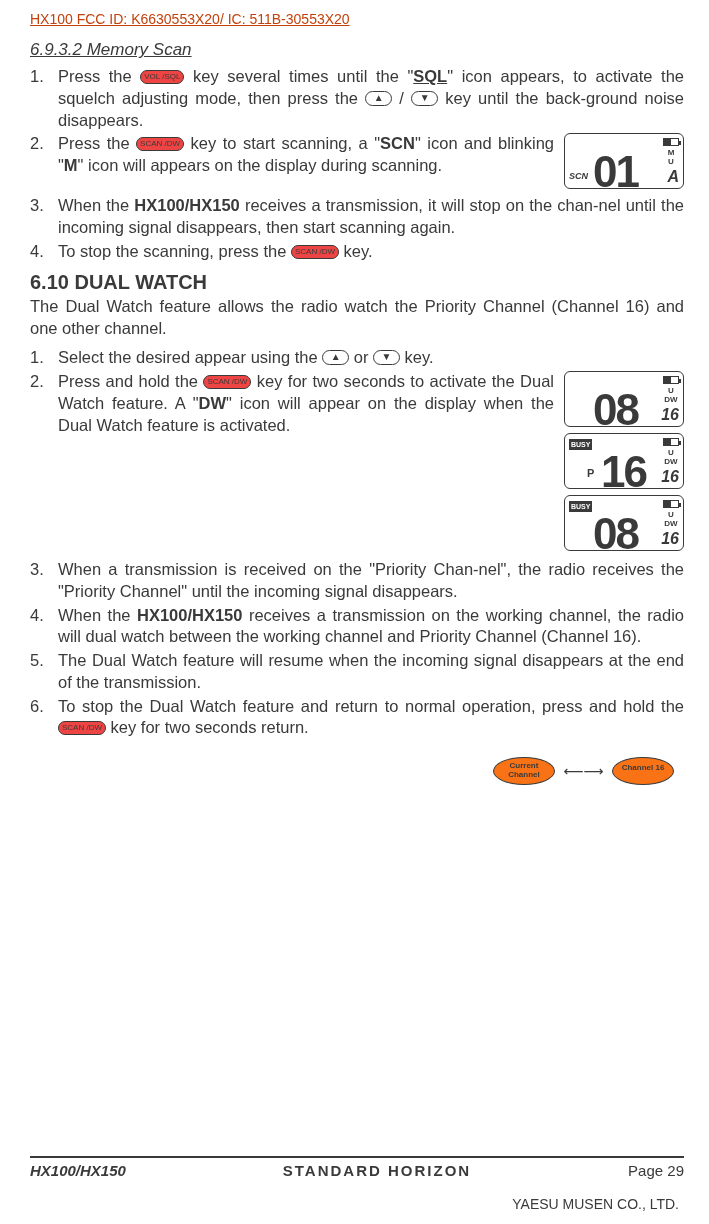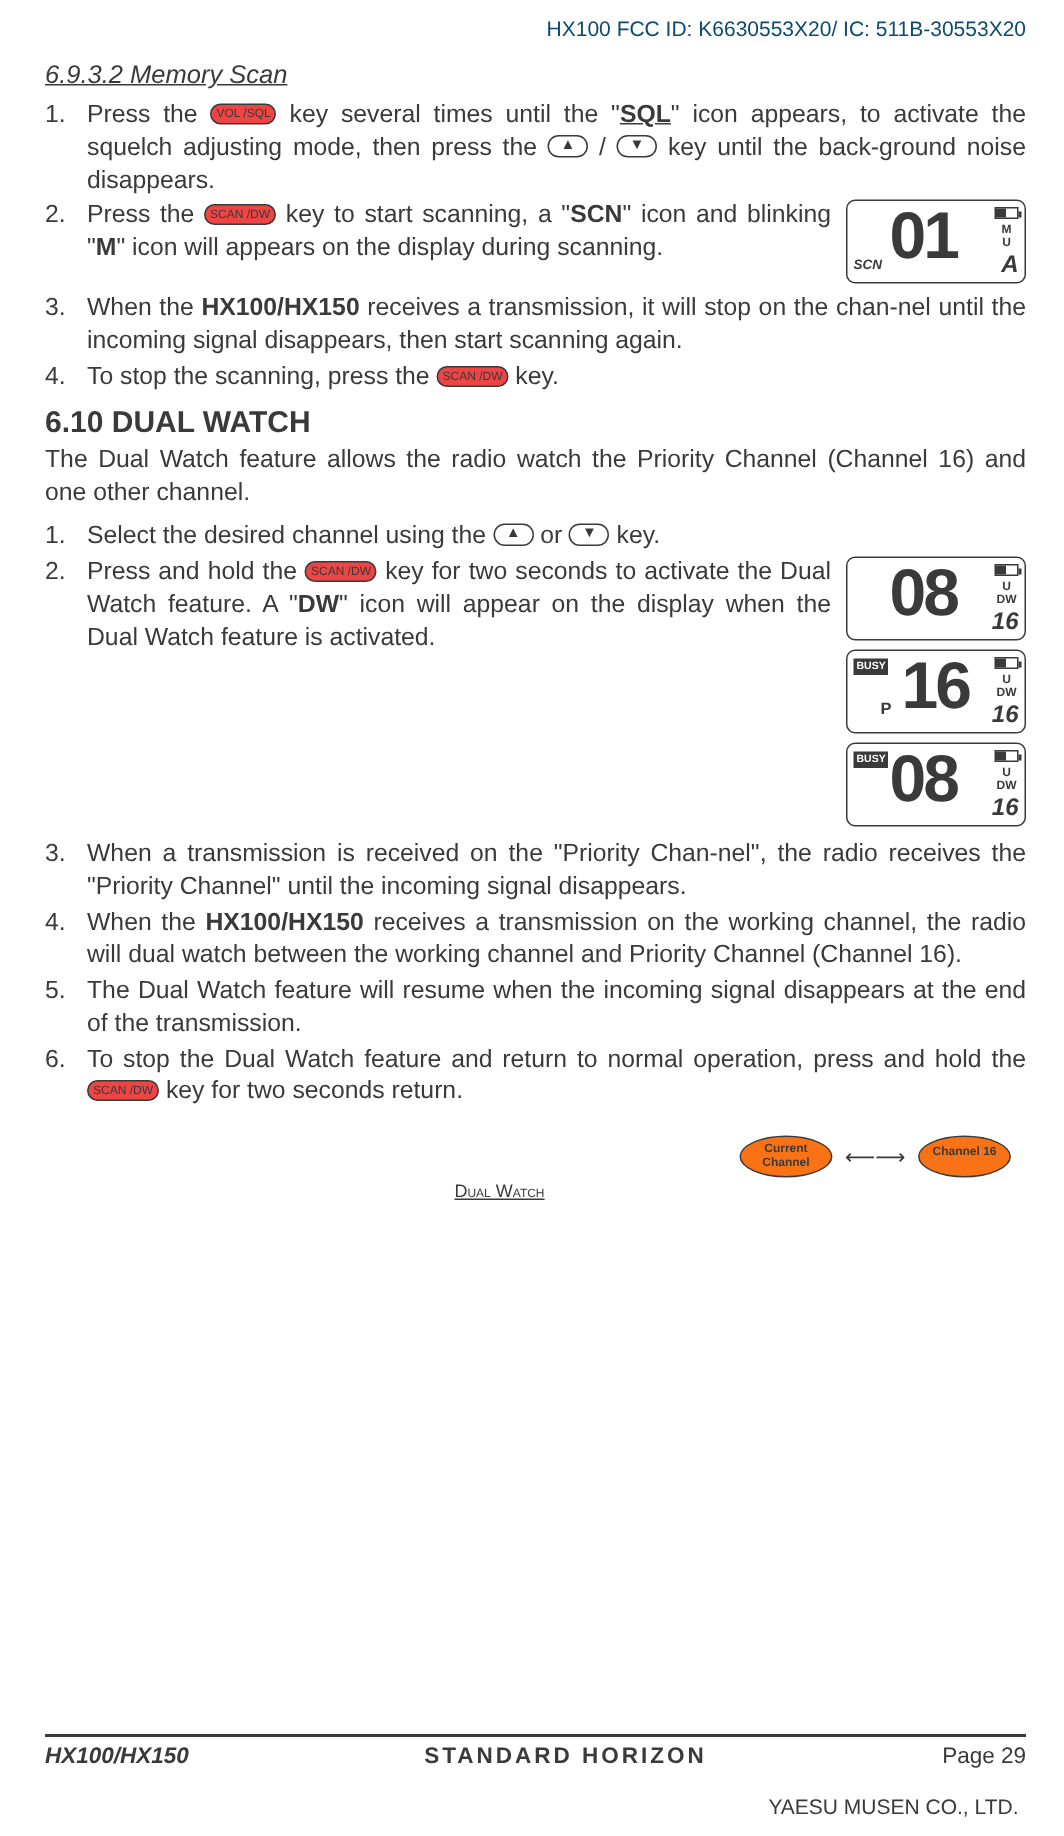--- a/index.html
+++ b/index.html
@@ -6,25 +6,26 @@
     body {
       width: 709px;
       height: 1224px;
       font-family: Arial, Helvetica, sans-serif;
       color: #3a3a3a;
       background: #fff;
       position: relative;
       padding: 10px 25px 0 30px;
     }
     .header-ids {
-      text-align: right;
+      text-align: left;
       font-size: 14px;
       line-height: 1.3;
       margin-bottom: 12px;
-      color: #0c4a6e;
+      color: #c2410c;
+      text-decoration: underline;
     }
     .section-title {
       text-decoration: underline;
       font-style: italic;
       font-size: 17px;
       margin-bottom: 6px;
     }
     ol.steps {
       list-style: none;
       font-size: 16.5px;
@@ -90,21 +91,21 @@
       background: #fff;
       position: relative;
       font-family: Arial, sans-serif;
       float: right;
       margin-left: 10px;
       margin-bottom: 4px;
     }
     .lcd .digits {
       position: absolute;
       left: 28px;
-      top: 2px;
+      top: 16px;
       font-family: 'Arial Black', Arial, sans-serif;
       font-size: 44px;
       font-weight: 900;
       letter-spacing: -2px;
       line-height: 1;
     }
     .lcd .scn {
       position: absolute;
       left: 4px;
       bottom: 6px;
@@ -287,21 +288,21 @@
   </li>
 </ol>
 
 <div class="h2">6.10 DUAL WATCH</div>
 <div class="para">The Dual Watch feature allows the radio watch the Priority Channel (Channel 16) and one other channel.</div>
 
 <ol class="steps">
   <li>
     <span class="num">1.</span>
     <span class="body">
-      <span>Select the desired channel using the </span><span class="key-arrow">▲</span><span> or </span><span class="key-arrow">▼</span><span> key.</span>
+      <span>Select the desired appear using the </span><span class="key-arrow">▲</span><span> or </span><span class="key-arrow">▼</span><span> key.</span>
     </span>
   </li>
   <li>
     <span class="num">2.</span>
     <span class="body">
       <div class="lcd-stack">
         <div class="lcd">
           <div class="digits">08</div>
           <div class="right-col">
             <span class="batt"></span><br>
@@ -356,21 +357,20 @@
     </span>
   </li>
 </ol>
 
 <div style="clear:both"></div>
 
 <div class="dual-watch-diag">
   <span class="dw-oval">Current<br>Channel</span>
   <span class="dw-arrows">⟵⟶</span>
   <span class="dw-oval single-line">Channel 16</span>
-  <div class="dw-label">Dual Watch</div>
 </div>
 
 <div class="footer">
   <span class="model">HX100/HX150</span>
   <span class="brand">STANDARD HORIZON</span>
   <span>Page 29</span>
 </div>
 <div class="company">YAESU MUSEN CO., LTD.</div>
 
 </body></html>

